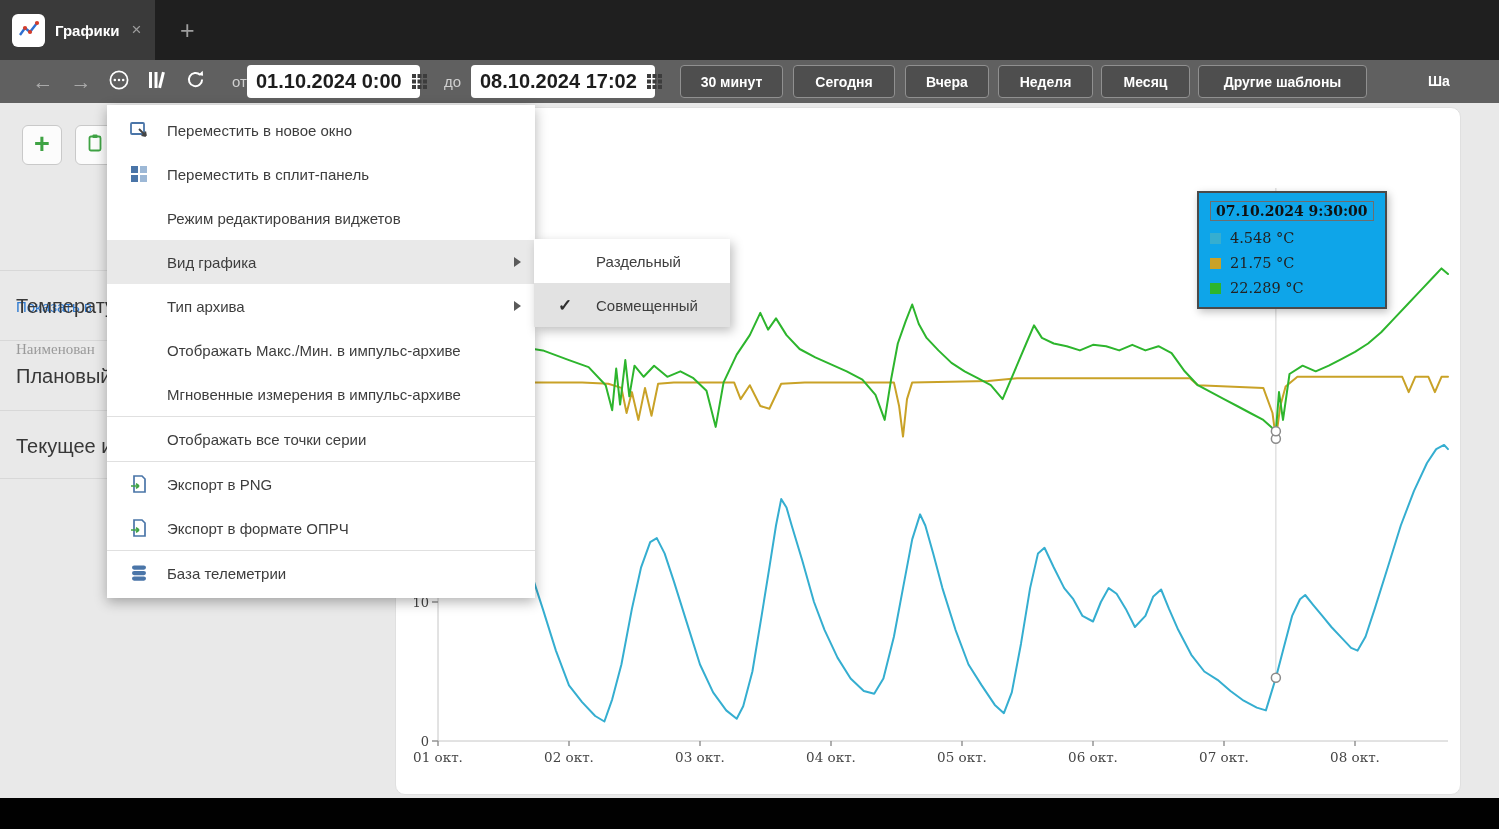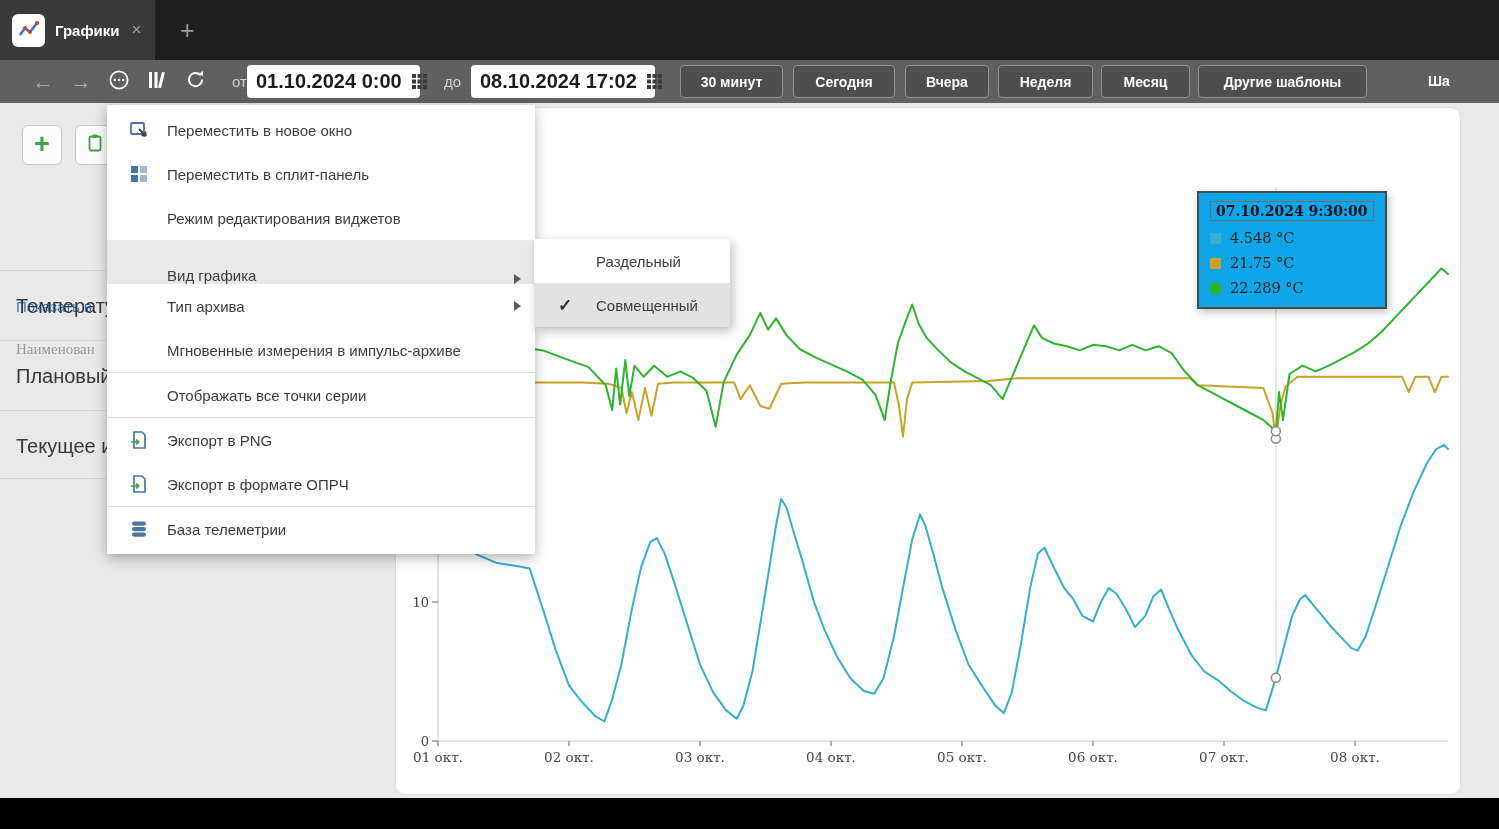--- a/index.html
+++ b/index.html
@@ -57,21 +57,21 @@
               border:1px solid #6e6e6e; padding:1px 5px; display:inline-block; white-space:nowrap; }
   .tt-row { display:flex; align-items:center; margin-top:9px; }
   .tt-swatch { width:11px; height:11px; margin-right:9px; flex:none; }
   .tt-val { font-family:"DejaVu Serif",serif; font-size:14.5px; color:#222; white-space:nowrap; }
 
   
   .menu { position:absolute; left:107px; top:105px; width:428px; background:#fff; padding:3px 0;
           box-shadow:0 4px 12px rgba(0,0,0,.3); z-index:10; }
   .mi { height:44px; display:flex; align-items:center; padding:0 14px 0 22px; font-size:15px;
         color:#3d3d3d; cursor:pointer; }
-  .mi.hl { background:#e9e9e9;align-items:flex-end; }
+  .mi.hl { background:#e9e9e9; }
   .mi-icon { width:20px; height:20px; margin-right:18px; flex:none; display:flex; align-items:center; justify-content:center; }
   .mi-label { white-space:nowrap; }
   .mi-arrow { margin-left:auto; width:0; height:0; border-left:7px solid #5a5a5a;
               border-top:5px solid transparent; border-bottom:5px solid transparent; }
   .menu-div { height:1px; background:#e0e0e0; }
 
   
   .submenu { position:absolute; left:534px; top:239px; width:196px; background:#fff;
              box-shadow:3px 4px 10px rgba(0,0,0,.25); z-index:11; }
   .smi { height:44px; display:flex; align-items:center; padding-left:24px; font-size:15px;
@@ -292,20 +292,24 @@
       <span class="mi-label">Вид графика</span>
       <span class="mi-arrow"></span>
     </div>
     <div class="mi">
       <span class="mi-icon"></span>
       <span class="mi-label">Тип архива</span>
       <span class="mi-arrow"></span>
     </div>
     <div class="mi">
       <span class="mi-icon"></span>
+      <span class="mi-label">Отображать Макс./Мин. в импульс-архиве</span>
+    </div>
+    <div class="mi">
+      <span class="mi-icon"></span>
       <span class="mi-label">Мгновенные измерения в импульс-архиве</span>
     </div>
     <div class="menu-div"></div>
     <div class="mi">
       <span class="mi-icon"></span>
       <span class="mi-label">Отображать все точки серии</span>
     </div>
     <div class="menu-div"></div>
     <div class="mi">
       <span class="mi-icon">

